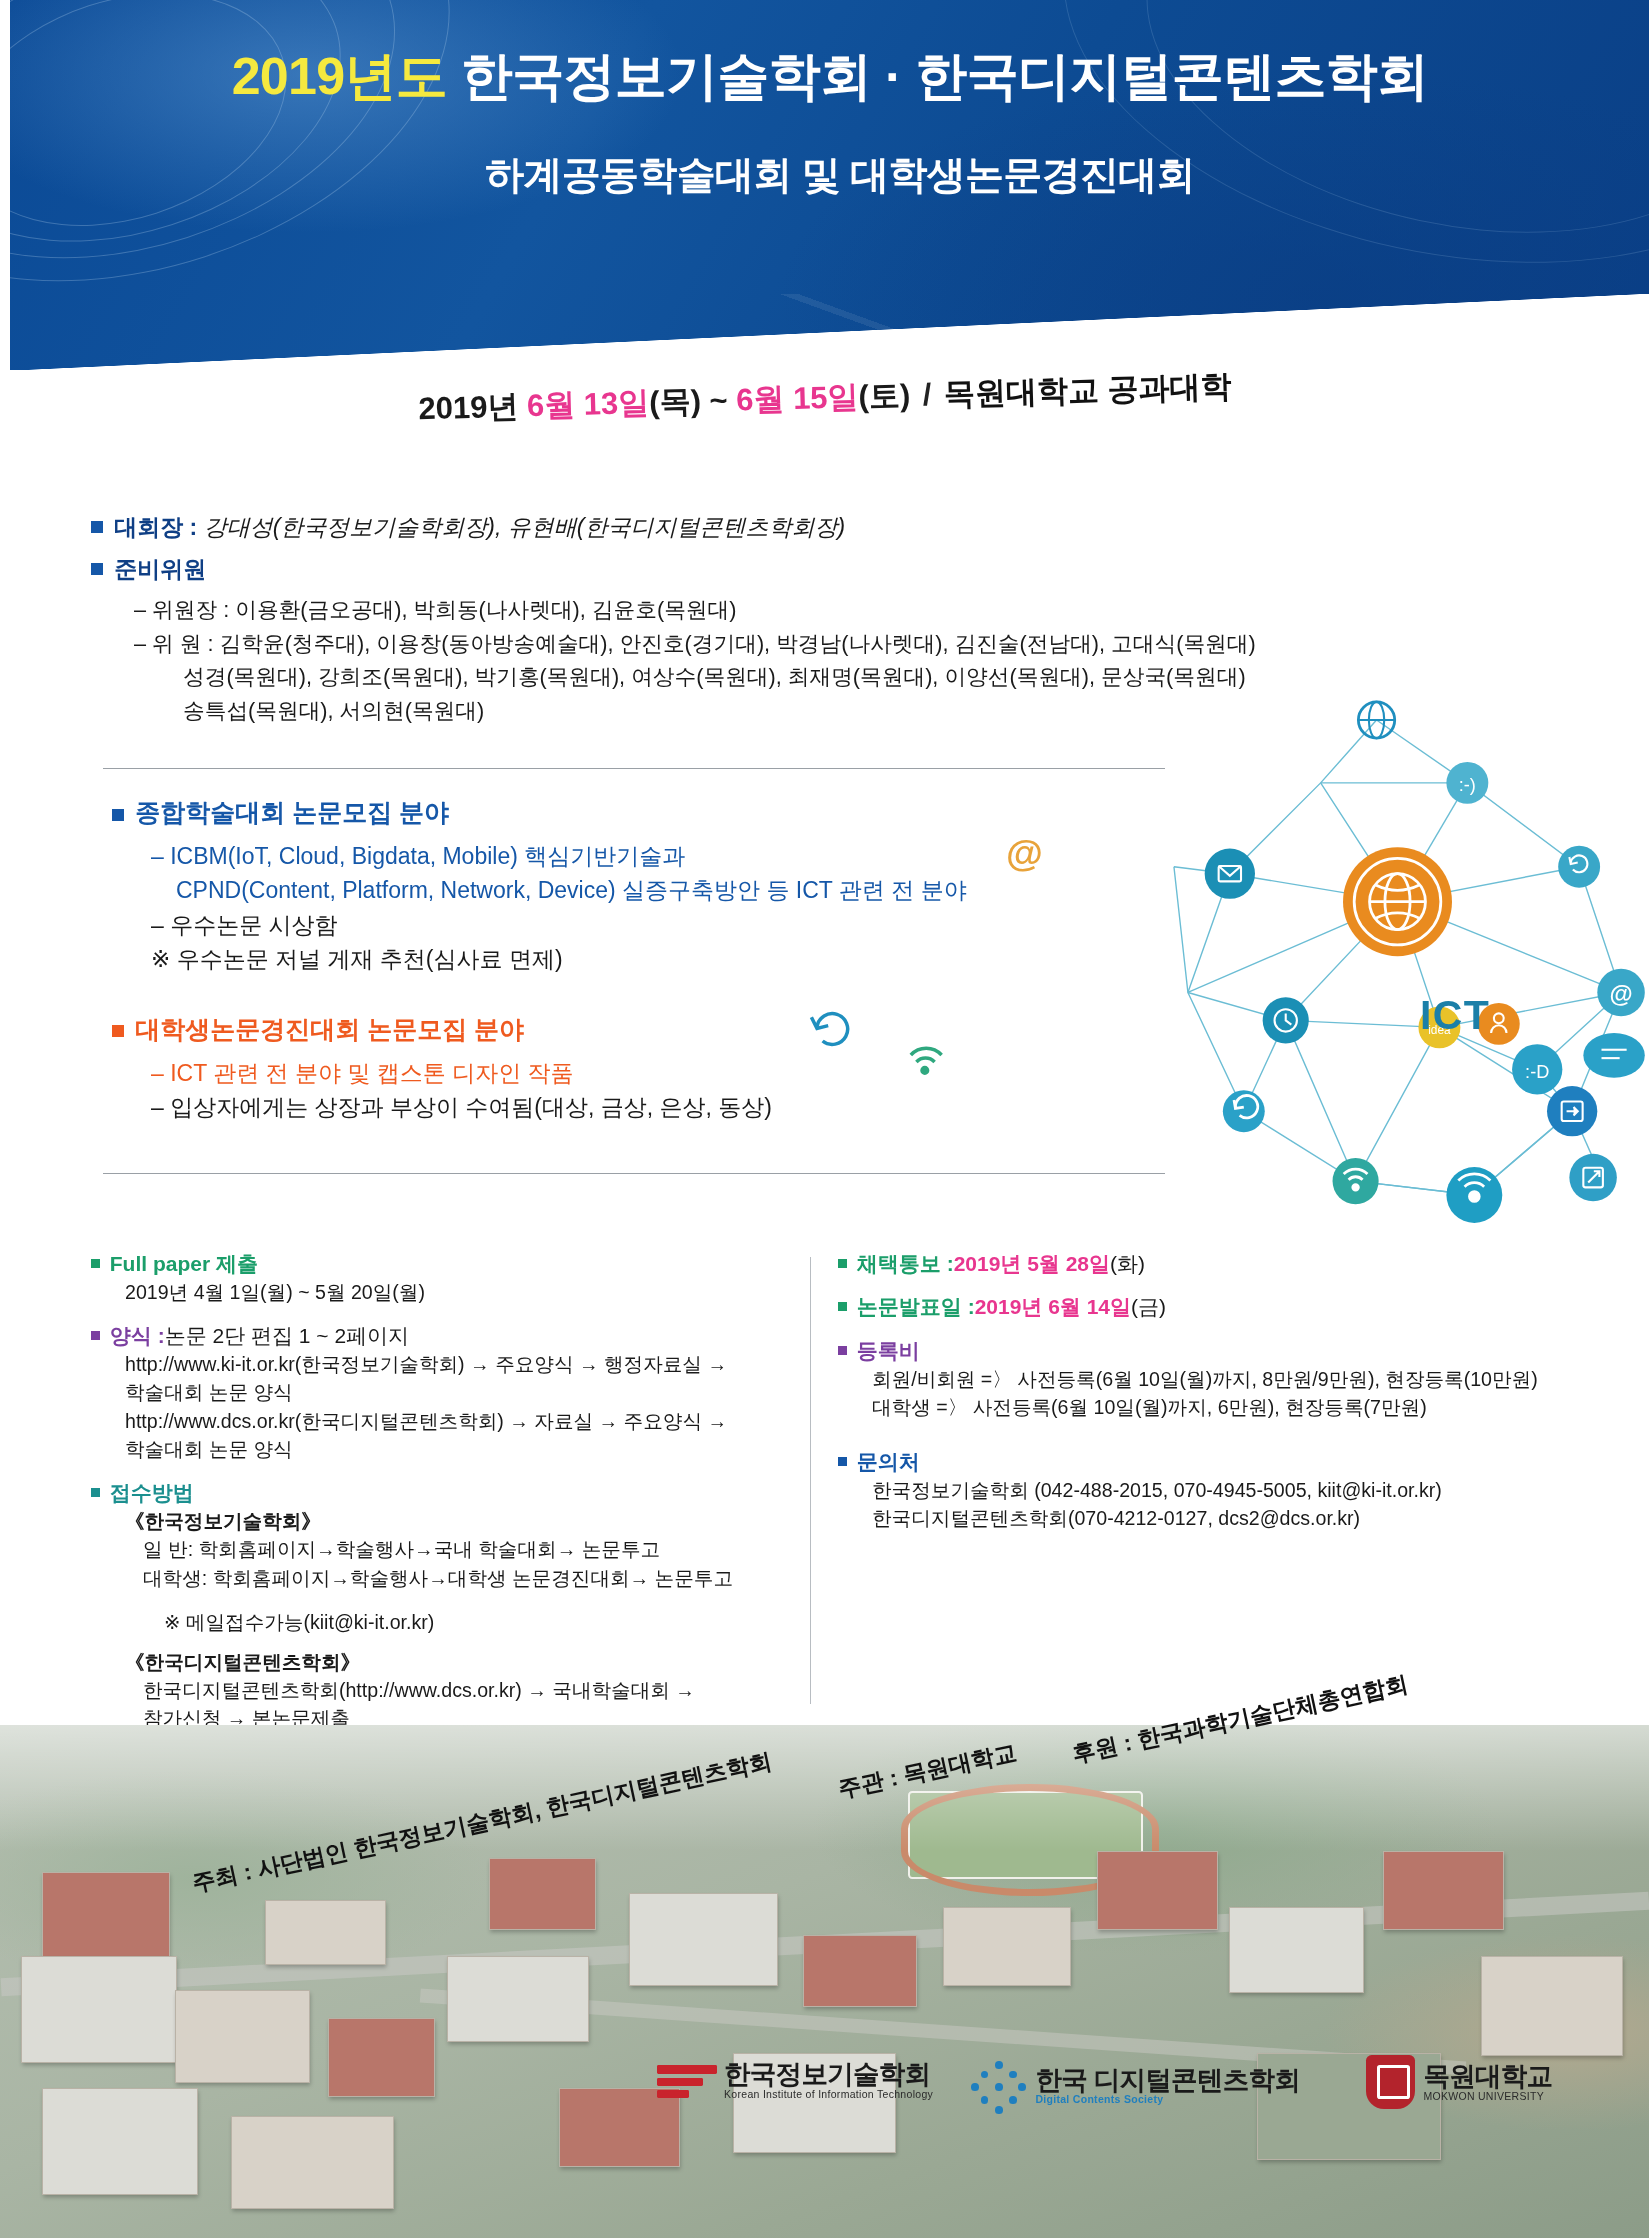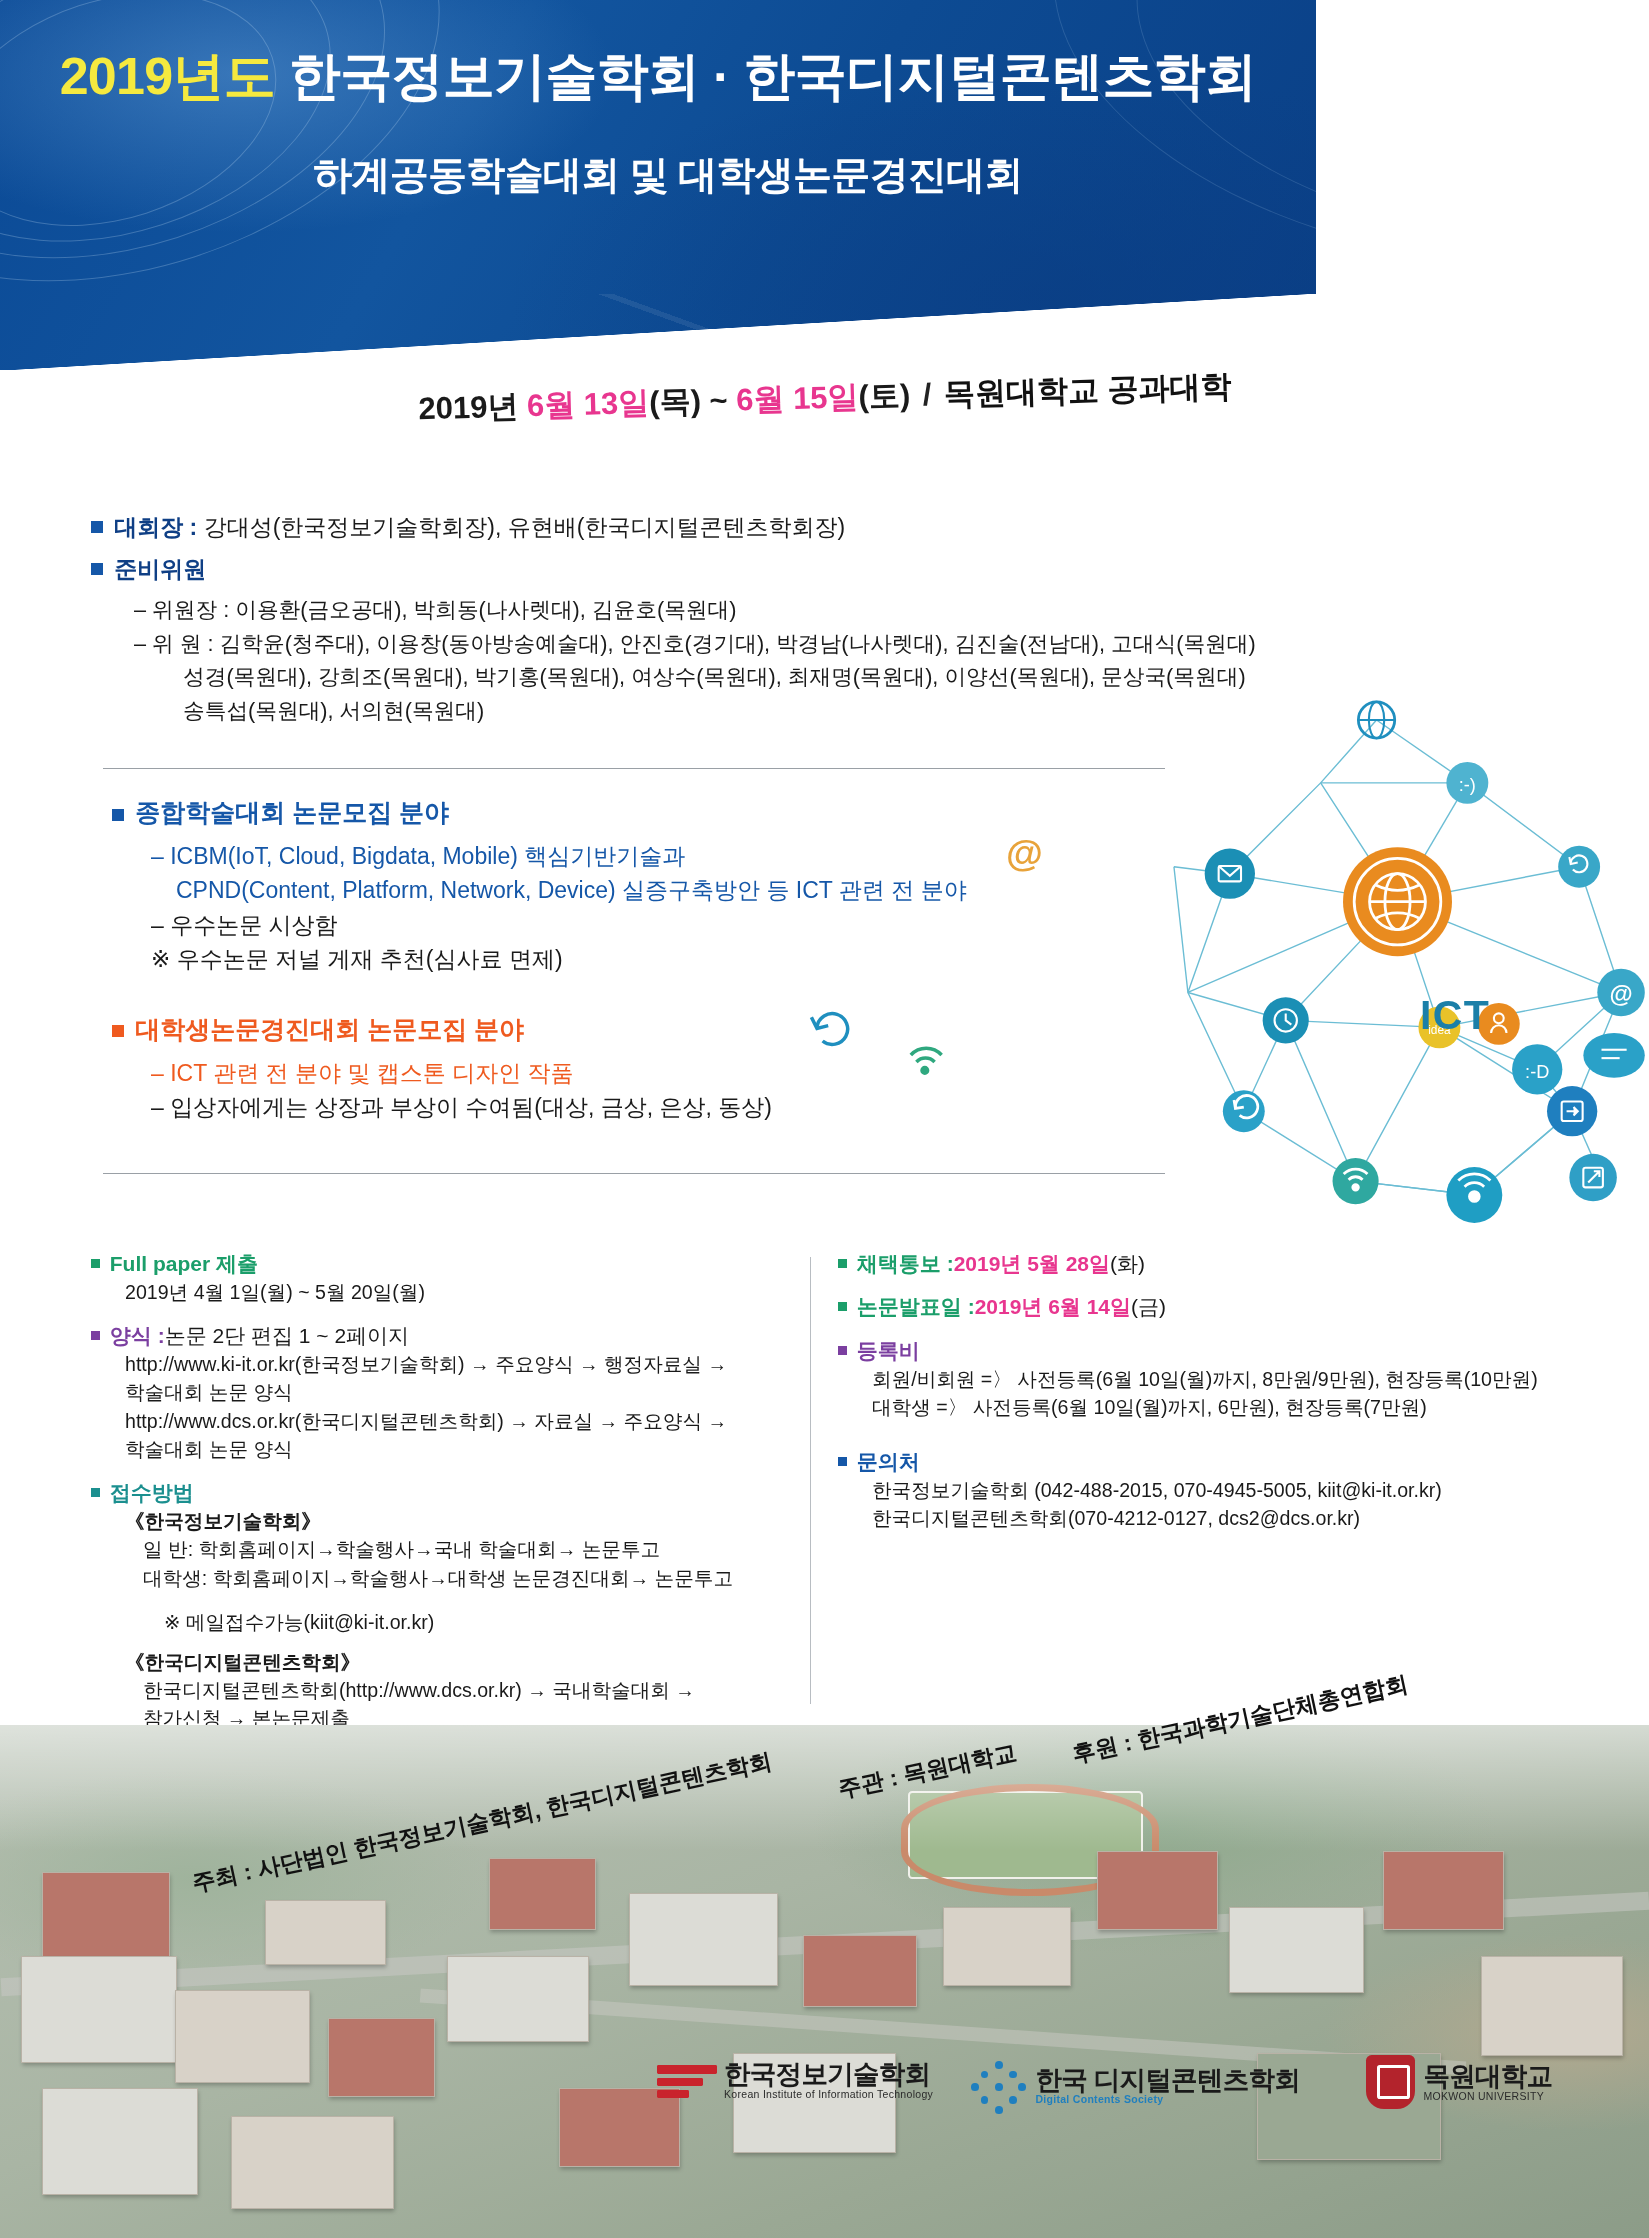--- a/index.html
+++ b/index.html
@@ -7,21 +7,21 @@
     width:1650px;height:2239px;
     background:#ffffff;
     font-family:"Liberation Sans","DejaVu Sans",sans-serif;
     overflow:hidden;
     position:relative;
   }
   .poster{position:relative;width:1650px;height:2239px;overflow:hidden;}
 
   
   .header{
-    position:absolute;left:0;top:0;width:1316px;height:370px;
+    position:absolute;left:10px;top:0;width:1640px;height:370px;
     background:
       radial-gradient(ellipse 629px 265px at 18% 20%, rgba(90,150,210,.55) 0%, rgba(90,150,210,0) 60%),
       radial-gradient(ellipse 838px 349px at 80% 80%, rgba(10,60,130,.6) 0%, rgba(10,60,130,0) 65%),
       linear-gradient(120deg,#0b4a96 0%, #12559f 35%, #0d4b93 60%, #0a3f86 100%);
     overflow:hidden;
   }
   .header:after{
     content:"";position:absolute;left:0;bottom:-1.4px;width:100%;height:77px;
     background:linear-gradient(200deg, transparent 0 46%, rgba(255,255,255,.08) 46% 47%, transparent 47%),
                linear-gradient(to bottom right, transparent 49.6%, #ffffff 50%);
@@ -61,21 +61,21 @@
 
   
   .orgblock{position:absolute;left:91px;top:510px;width:1187px;color:#1a1a1a;}
   .row{display:flex;align-items:flex-start;margin-bottom:7px;}
   .bullet-sq{
     display:inline-block;width:12px;height:12px;background:#1557a8;
     margin-right:11.2px;margin-top:11.2px;flex:0 0 auto;
   }
   .bullet-sq.orange{background:#ef5a1f;}
   .lvl1{font-size:23px;font-weight:bold;color:#0f3f85;line-height:1.5;}
-  .lvl1 .normal{color:#1a1a1a;font-weight:bold;}
+  .lvl1 .normal{color:#1a1a1a;font-weight:bold;font-style:italic;}
   .dash{font-size:21.7px;color:#1a1a1a;line-height:1.55;}
   .indent1{margin-left:43px;}
   .indent2{margin-left:92px;}
 
   
   .divider{position:absolute;height:1.4px;background:#9aa0a6;}
   .div1{left:103px;top:768px;width:1062px;}
   .div2{left:103px;top:1173px;width:1062px;}
 
   

